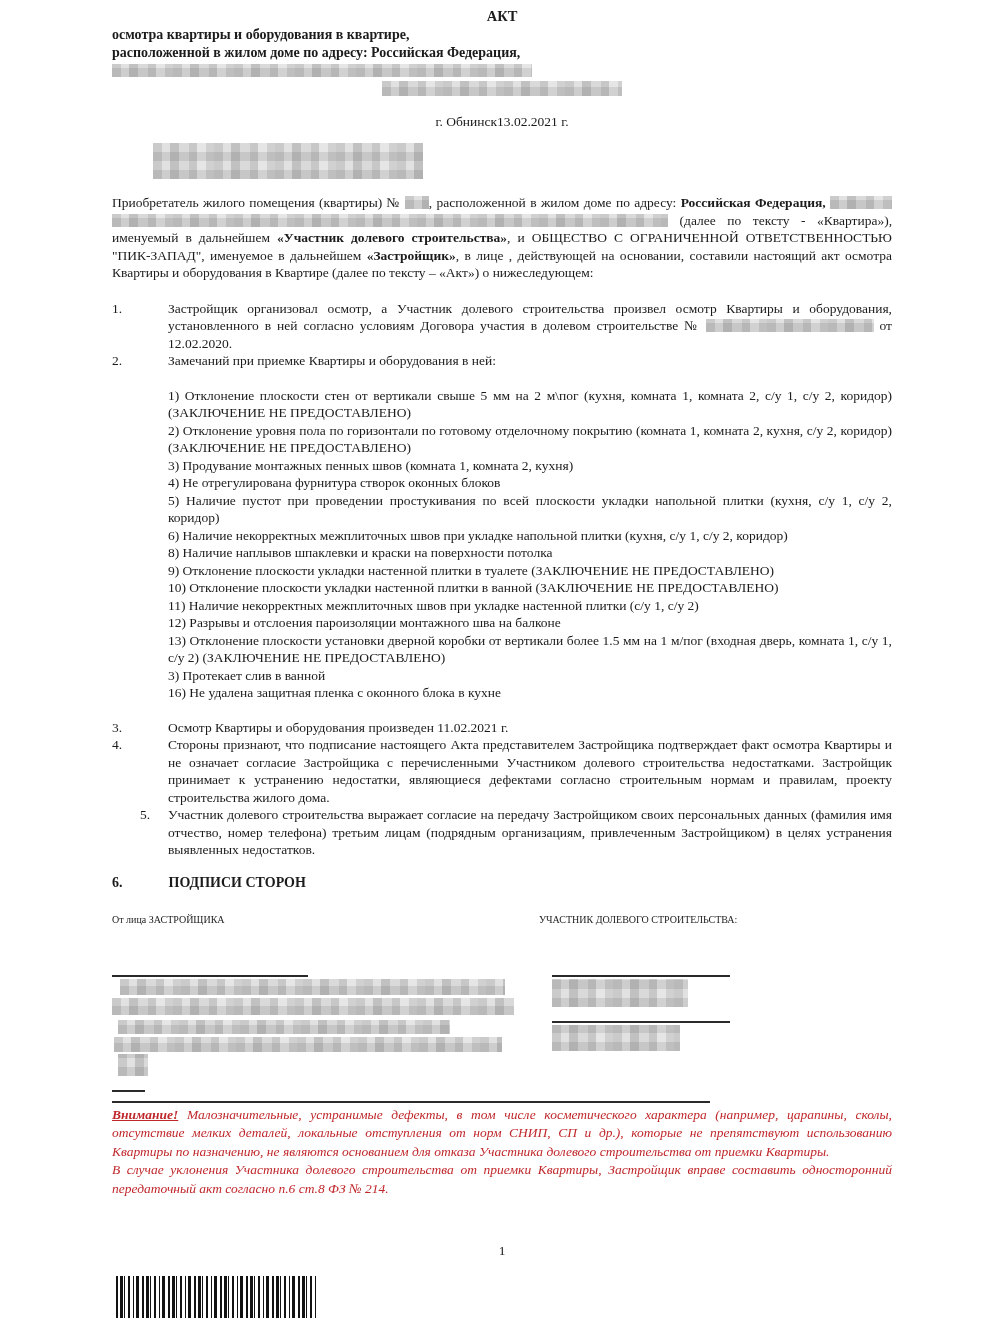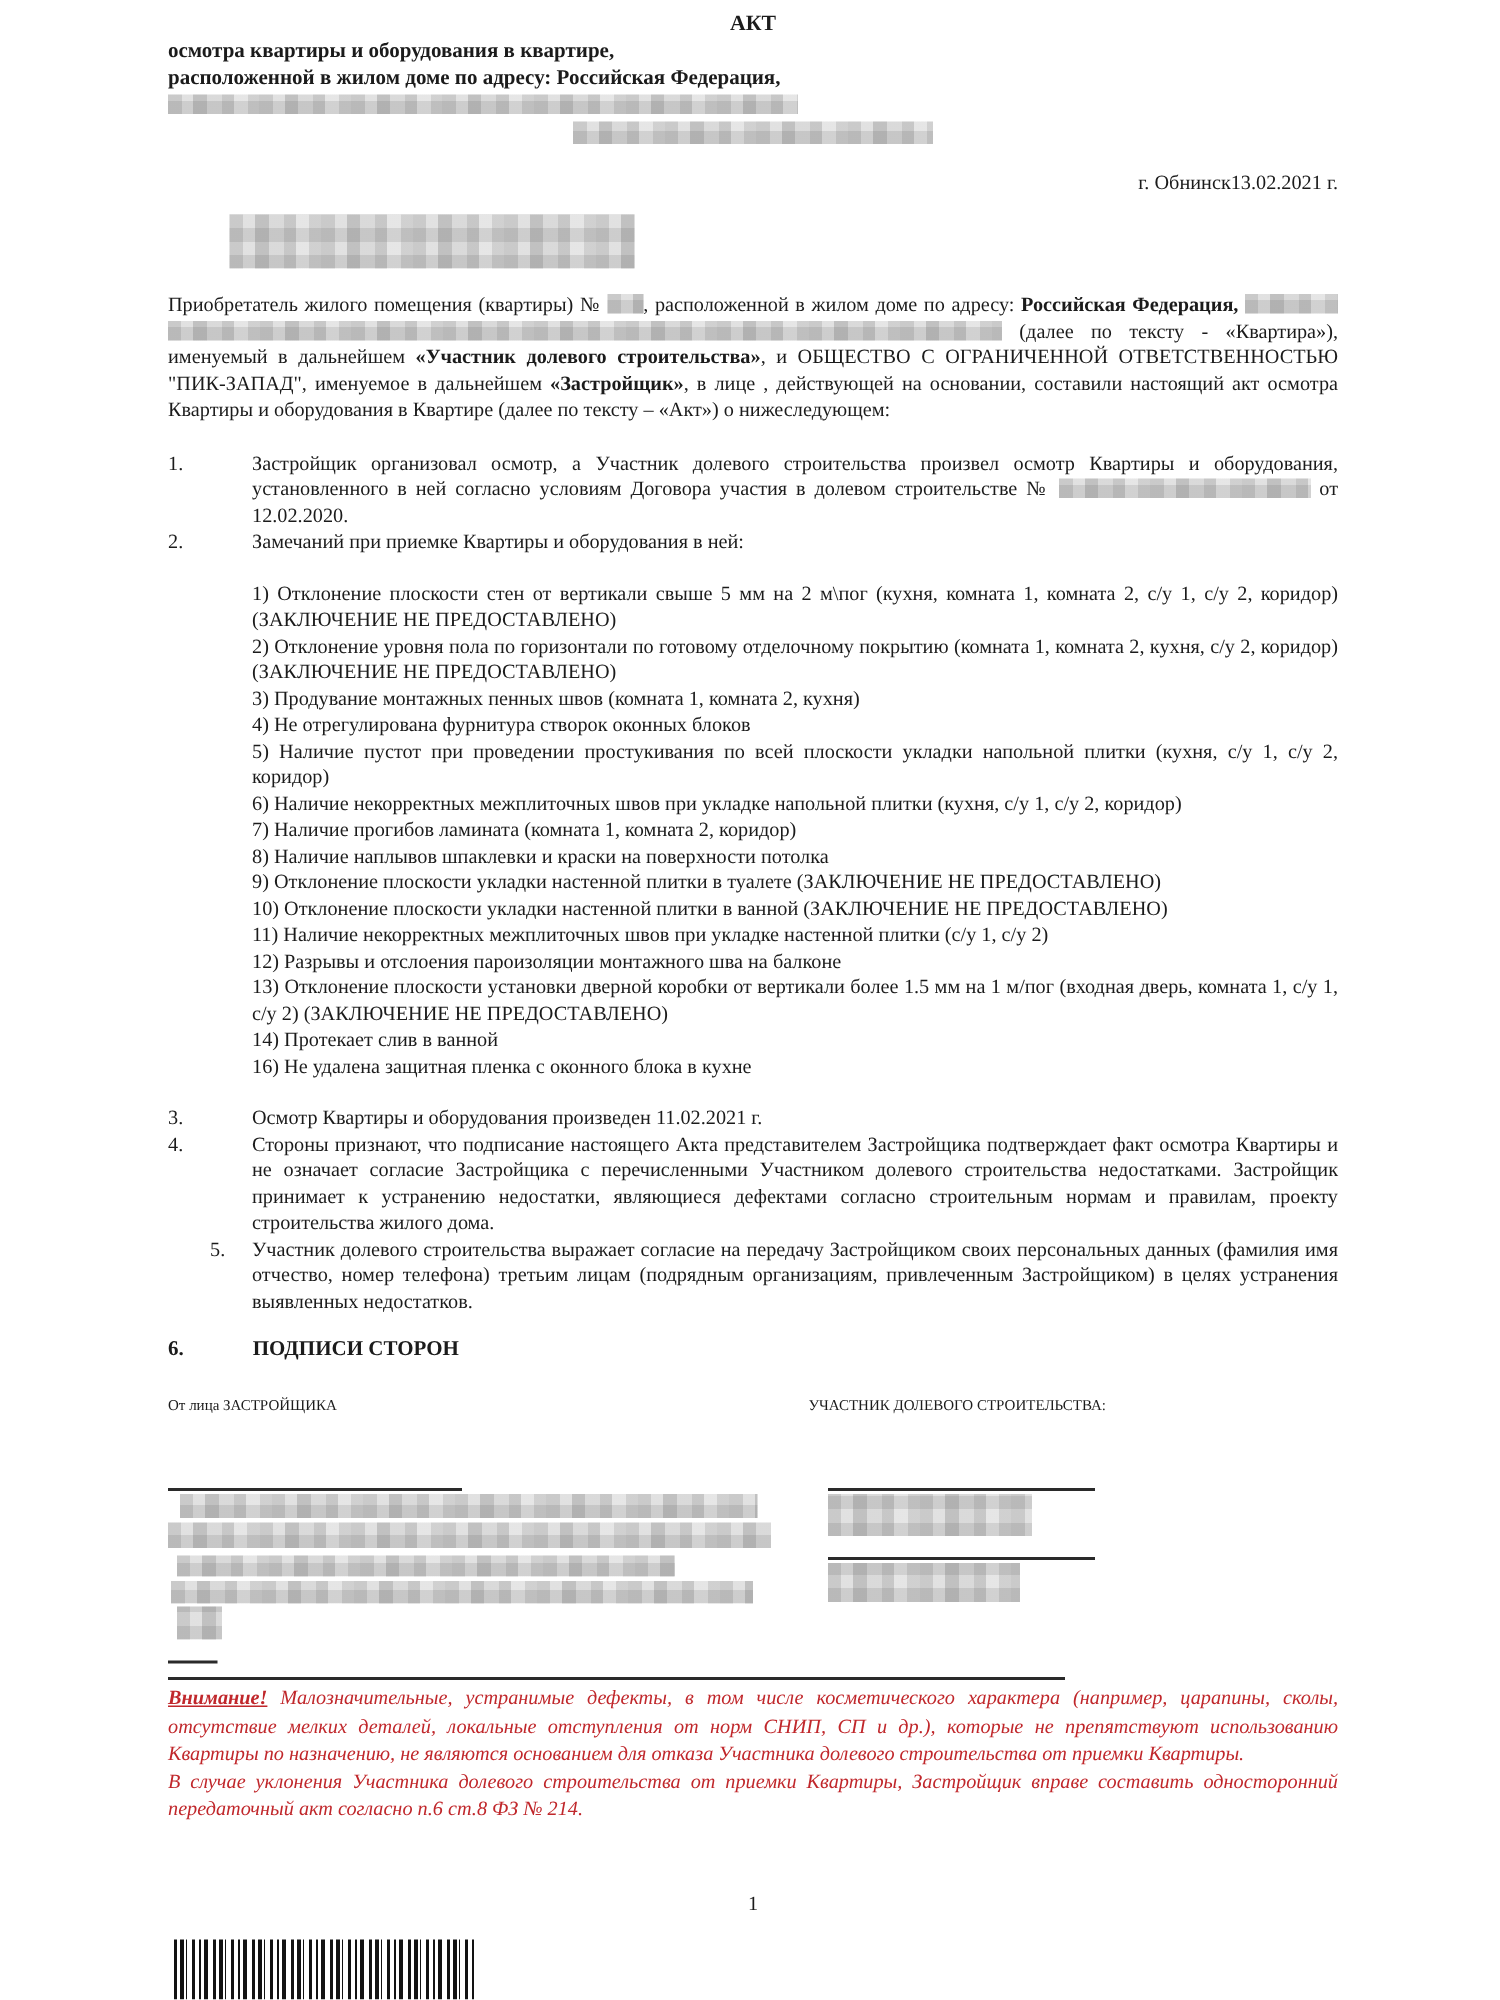--- a/index.html
+++ b/index.html
@@ -24,21 +24,21 @@
   .title-l4 { text-align:center; margin-top:2px; }
 
   
   .px {
     background-image:
       repeating-linear-gradient(0deg, rgba(110,110,110,.20) 0 9px, rgba(180,180,180,.08) 9px 18px),
       repeating-linear-gradient(90deg, #cccccc 0 9px, #e5e5e5 9px 17px, #c2c2c2 17px 26px, #dddddd 26px 36px, #c9c9c9 36px 44px, #eaeaea 44px 53px, #d3d3d3 53px 61px);
   }
   .pxi { display:inline-block; vertical-align:-2px; height:13px; }
 
-  .meta-row { display:flex; justify-content:flex-end; margin-top:14px; }
+  .meta-row { display:flex; justify-content:center; margin-top:14px; }
 
   .addr-block { width:270px; height:36px; margin:13px 0 0 41px; }
 
   .intro { margin-top:15px; }
 
   .oli { display:flex; margin-top:0; }
   .oli .num { flex:none; width:56px; }
   .oli .num.ind { padding-left:28px; box-sizing:border-box; }
   .oli .body { flex:1; text-align:justify; }
   .list-wrap { margin-top:18px; }
@@ -125,28 +125,27 @@
     </div>
   </div>
 
   <div class="defects">
     <div class="defect">1) Отклонение плоскости стен от вертикали свыше 5 мм на 2 м\пог (кухня, комната 1, комната 2, с/у 1, с/у 2, коридор) (ЗАКЛЮЧЕНИЕ НЕ ПРЕДОСТАВЛЕНО)</div>
     <div class="defect">2) Отклонение уровня пола по горизонтали по готовому отделочному покрытию (комната 1, комната 2, кухня, с/у 2, коридор) (ЗАКЛЮЧЕНИЕ НЕ ПРЕДОСТАВЛЕНО)</div>
     <div class="defect">3) Продувание монтажных пенных швов (комната 1, комната 2, кухня)</div>
     <div class="defect">4) Не отрегулирована фурнитура створок оконных блоков</div>
     <div class="defect">5) Наличие пустот при проведении простукивания по всей плоскости укладки напольной плитки (кухня, с/у 1, с/у 2, коридор)</div>
     <div class="defect">6) Наличие некорректных межплиточных швов при укладке напольной плитки (кухня, с/у 1, с/у 2, коридор)</div>
-    <div class="defect">7) Наличие прогибов ламината (комната 1, комната 2, коридор)</div>
     <div class="defect">8) Наличие наплывов шпаклевки и краски на поверхности потолка</div>
     <div class="defect">9) Отклонение плоскости укладки настенной плитки в туалете (ЗАКЛЮЧЕНИЕ НЕ ПРЕДОСТАВЛЕНО)</div>
     <div class="defect">10) Отклонение плоскости укладки настенной плитки в ванной (ЗАКЛЮЧЕНИЕ НЕ ПРЕДОСТАВЛЕНО)</div>
     <div class="defect">11) Наличие некорректных межплиточных швов при укладке настенной плитки (с/у 1, с/у 2)</div>
     <div class="defect">12) Разрывы и отслоения пароизоляции монтажного шва на балконе</div>
     <div class="defect">13) Отклонение плоскости установки дверной коробки от вертикали более 1.5 мм на 1 м/пог (входная дверь, комната 1, с/у 1, с/у 2) (ЗАКЛЮЧЕНИЕ НЕ ПРЕДОСТАВЛЕНО)</div>
-    <div class="defect">14) Протекает слив в ванной</div>
+    <div class="defect">3) Протекает слив в ванной</div>
     <div class="defect">16) Не удалена защитная пленка с оконного блока в кухне</div>
   </div>
 
   <div class="items345">
     <div class="oli">
       <span class="num">3.</span>
       <span class="body">Осмотр Квартиры и оборудования произведен 11.02.2021 г.</span>
     </div>
     <div class="oli">
       <span class="num">4.</span>

